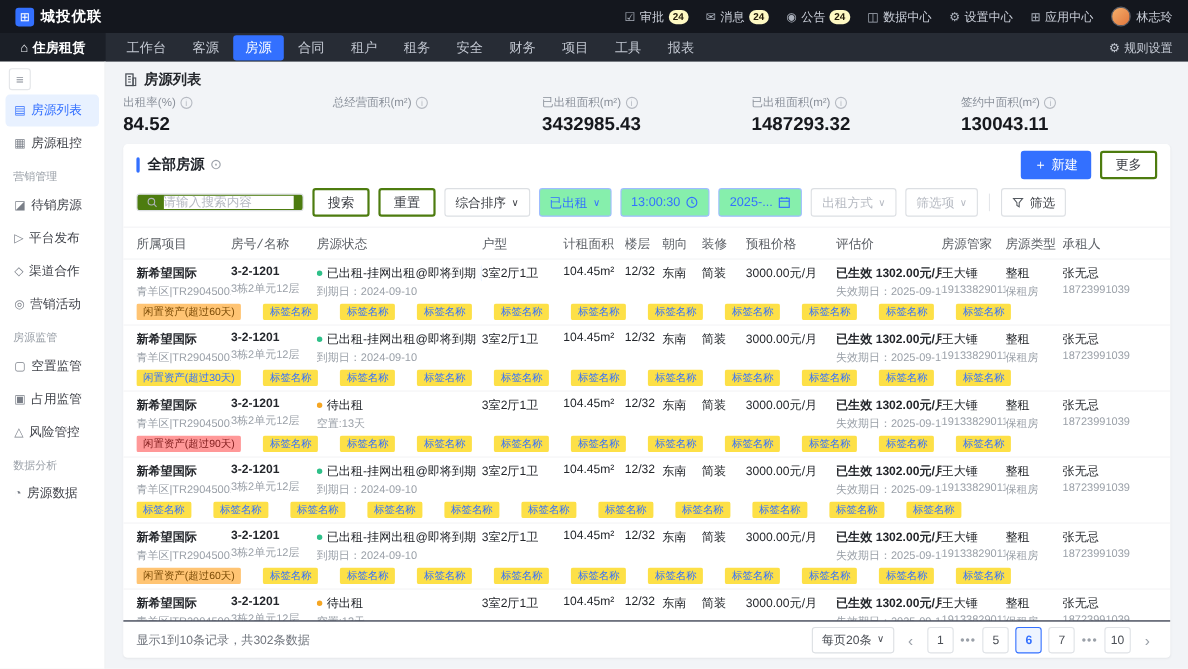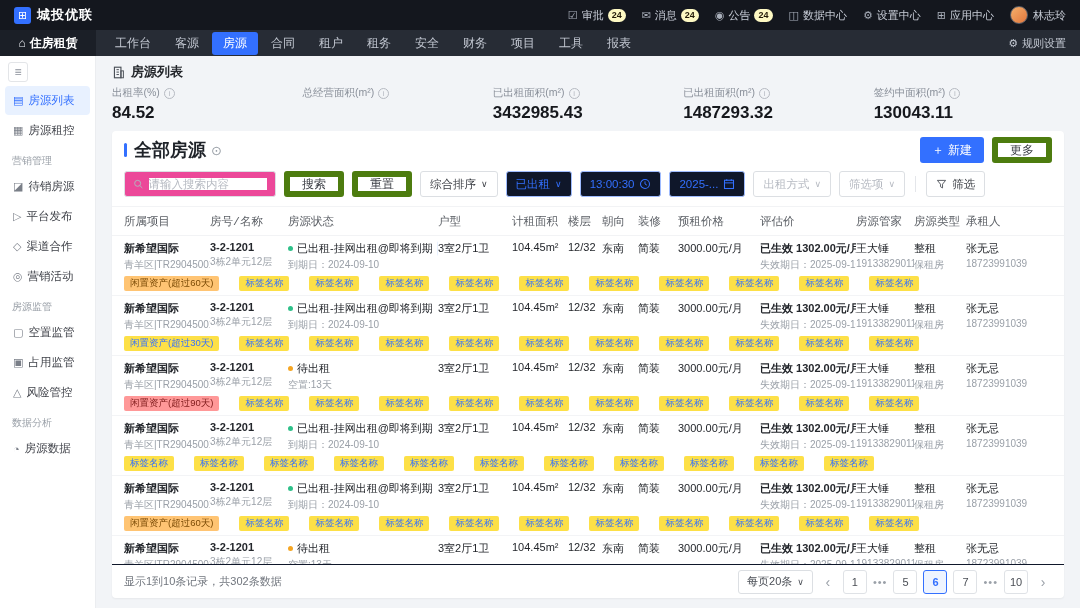--- a/index.html
+++ b/index.html
@@ -39,32 +39,32 @@
   .page-title{display:flex;align-items:center;gap:6px;font-size:13px;font-weight:bold;color:#23262b;height:20px;}
   .stats{display:flex;margin:4px 0 8px;}
   .stat{flex:1;min-width:0;}
   .stat-label{font-size:10.5px;color:#8a909a;display:flex;gap:4px;align-items:center;}
   .info{width:11px;height:11px;border:1px solid #b6bac2;border-radius:50%;font-size:8px;display:inline-flex;align-items:center;justify-content:center;color:#b6bac2;flex:0 0 11px;}
   .stat-value{font-size:17px;font-weight:bold;color:#16181d;margin-top:3px;}
   
   .card{background:#fff;border-radius:4px;flex:1;display:flex;flex-direction:column;overflow:hidden;box-shadow:0 1px 2px rgba(0,0,0,.05);}
   .card-head{height:38px;flex:0 0 38px;display:flex;align-items:center;padding:0 12px;}
   .tab-bar{width:3px;height:14px;background:#3370ff;border-radius:2px;margin-right:7px;}
-  .tab-label{font-weight:bold;font-size:18px;color:#1f2329;}
+  .tab-label{font-weight:bold;font-size:13px;color:#1f2329;}
   .tab-caret{margin-left:5px;color:#9aa0a8;font-size:13px;}
   .head-actions{margin-left:auto;display:flex;gap:8px;}
   .btn-primary{background:#3370ff;color:#fff;border:none;border-radius:3px;height:26px;padding:0 12px;font-size:12px;display:flex;align-items:center;gap:4px;}
-  .btn-plain{background:#fff;color:#3c3f45;border:6px solid #4d7c0f;border-radius:3px;height:26px;padding:0 12px;font-size:12px;display:flex;align-items:center;gap:4px;}
+  .btn-plain{background:#fff;color:#3c3f45;border:2px solid #4d7c0f;border-radius:3px;height:26px;padding:0 12px;font-size:12px;display:flex;align-items:center;gap:4px;}
   
   .filters{display:flex;align-items:center;gap:8px;padding:2px 12px 9px;flex:0 0 auto;}
-  .search-box{width:152px;height:26px;border:1px solid #dcdfe3;border-radius:3px;display:flex;align-items:center;padding:0 8px;gap:5px;background:#ec4899;}
+  .search-box{width:152px;height:16px;border:1px solid #dcdfe3;border-radius:3px;display:flex;align-items:center;padding:0 8px;gap:5px;background:#4d7c0f;}
   .search-box input{border:none;outline:none;width:100%;font-size:11.5px;color:#333;}
   .search-box input::placeholder{color:#b6bac2;}
   .pill{height:26px;display:flex;align-items:center;gap:5px;padding:0 9px;border:1px solid #dcdfe3;border-radius:3px;font-size:11.5px;color:#3c3f45;background:#fff;cursor:pointer;white-space:nowrap;}
-  .pill.blue{border-color:#9fbcff;color:#3370ff;background:#0f172a;}
+  .pill.blue{border-color:#9fbcff;color:#3370ff;background:#86efac;}
   .pill.muted{color:#b6bac2;}
   .caret{font-size:9px;}
   .vdiv{width:1px;height:16px;background:#e4e6ea;margin:0 2px;}
   
   .thead,.cells{display:grid;grid-template-columns:86px 78px 150px 74px 56px 34px 36px 40px 82px 96px 58px 52px 1fr;}
   .thead{padding:0 12px;height:30px;align-items:center;font-size:11.5px;color:#5c6066;border-top:1px solid #f2f3f5;border-bottom:1px solid #f2f3f5;flex:0 0 30px;font-family:Liberation Mono, monospace;}
   .thead span{white-space:nowrap;overflow:hidden;}
   .tbody{flex:1;overflow:hidden;}
   .trow{padding:5px 12px 4px;border-bottom:1px solid #f3f4f6;}
   .cell{min-width:0;padding-right:6px;overflow:hidden;}

